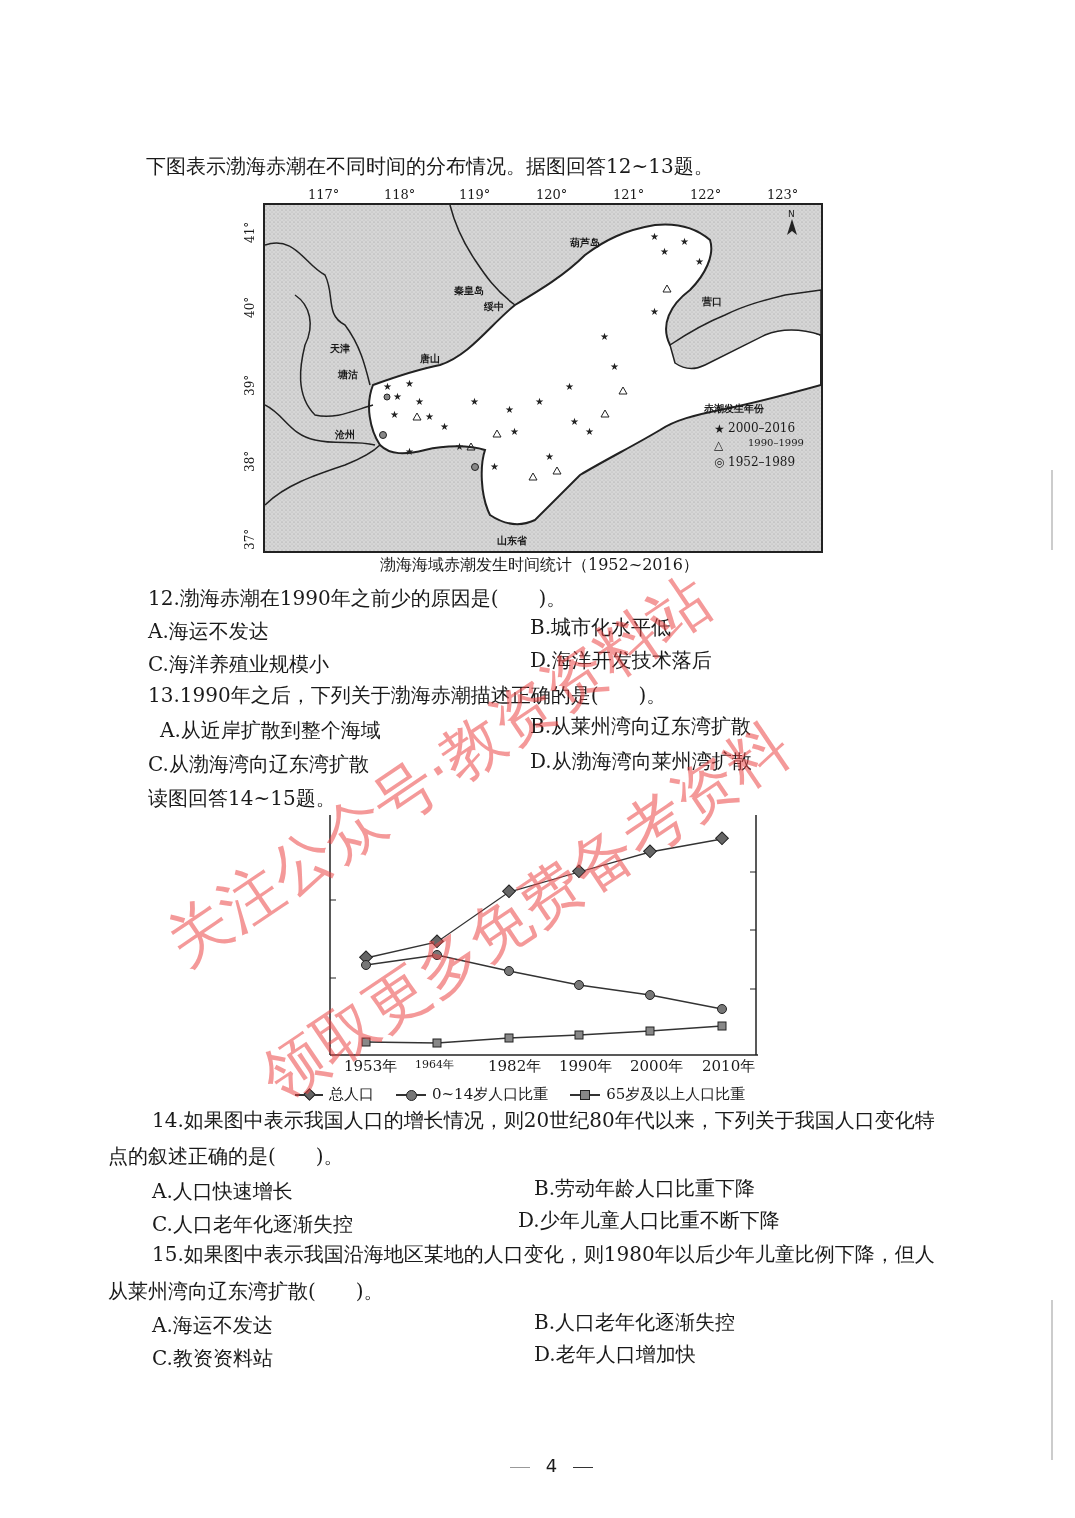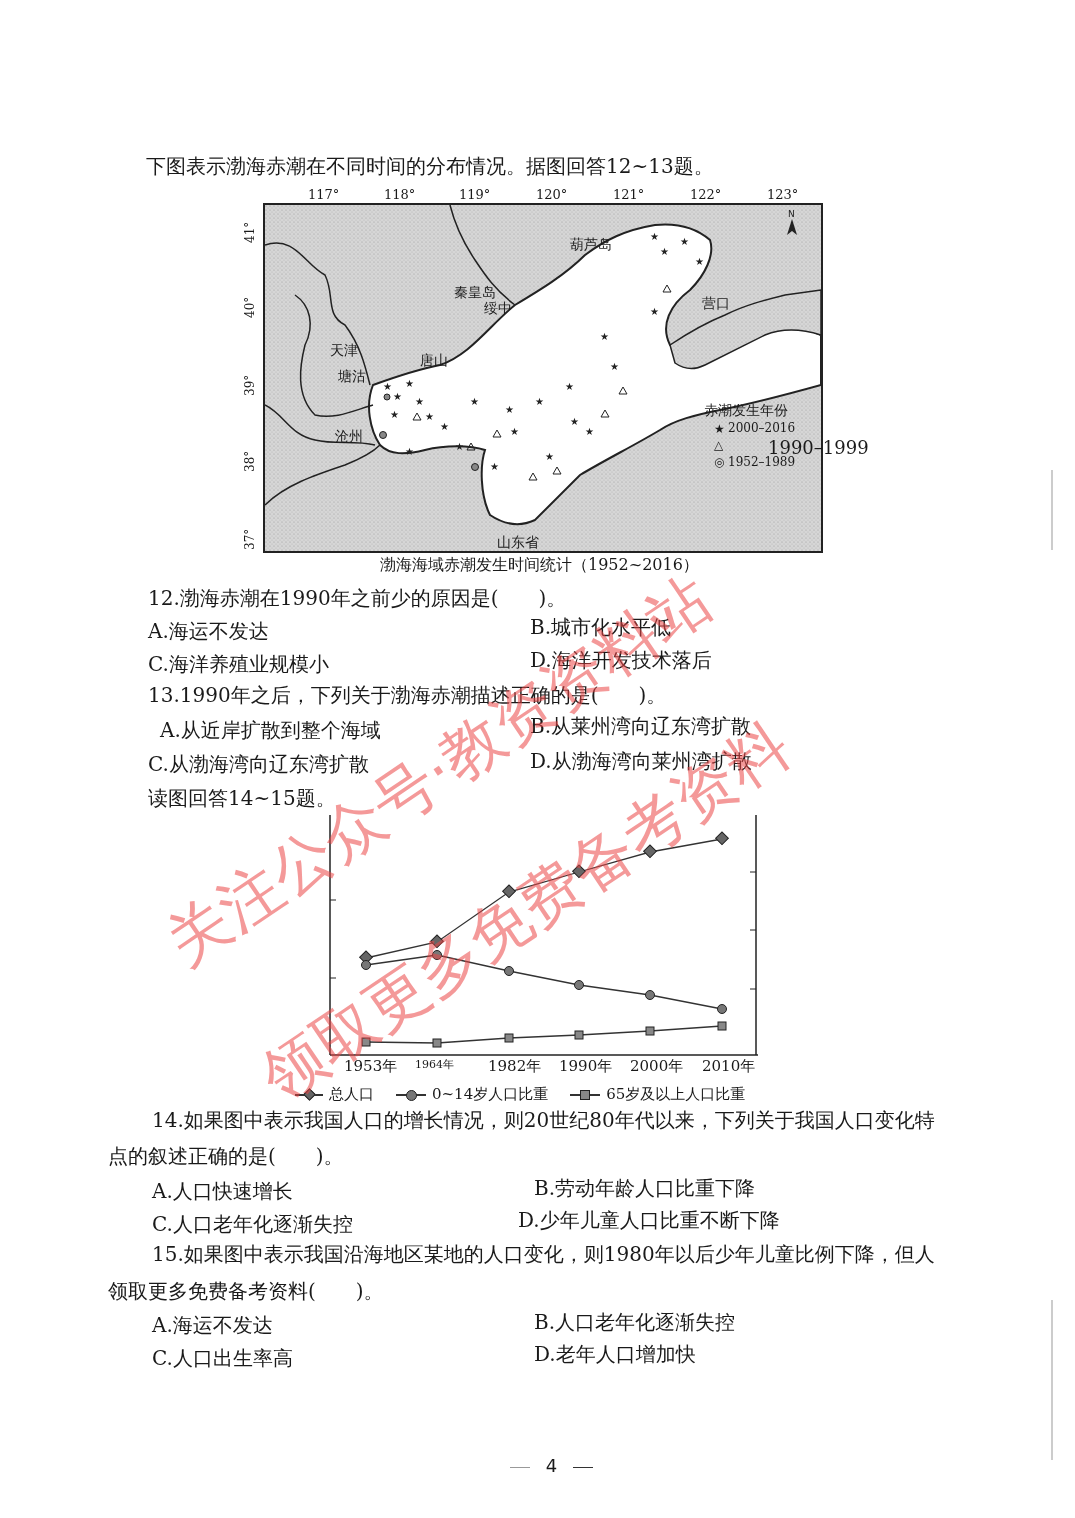--- a/index.html
+++ b/index.html
@@ -1,20 +1,20 @@
 <!DOCTYPE html>
 <html><head>
 <meta charset="utf-8">
 <style>
   html,body{margin:0;padding:0;background:#fff;}
   body{width:1075px;height:1518px;position:relative;overflow:hidden;
        font-family:"DejaVu Serif","Liberation Serif",serif;color:#1a1a1a;}
   .abs{position:absolute;}
   .txt{font-size:20px;white-space:nowrap;line-height:1;}
-  .small{font-size:14px;}
+  .small{font-size:10px;font-weight:bold;}
   .map{left:263px;top:203px;width:556px;height:346px;border:2px solid #222;
        background:#d9d9d9;overflow:hidden;}
   .map svg{display:block;}
   .lon{top:187px;font-size:13px;}
   .lat{left:243px;font-size:12px;transform:rotate(-90deg);transform-origin:left top;}
   .watermark{position:absolute;color:rgba(235,70,70,0.55);font-family:"DejaVu Sans",sans-serif;
              font-size:62px;white-space:nowrap;transform-origin:left top;pointer-events:none;}
   .chart{left:328px;top:815px;}
   .legend{left:295px;top:1085px;font-size:15px;}
   .pageno{left:510px;top:1455px;font-size:18px;font-family:"DejaVu Sans",sans-serif;}
@@ -122,21 +122,21 @@
   <span class="abs small" style="left:420px;top:352px">唐山</span>
   <span class="abs small" style="left:335px;top:428px">沧州</span>
   <span class="abs small" style="left:497px;top:534px">山东省</span>
 </div>
 
 <div>
   <span class="abs small" style="left:704px;top:402px">赤潮发生年份</span>
   <span class="abs" style="left:714px;top:422px;font-size:12px">★</span>
   <span class="abs" style="left:728px;top:421px;font-size:12px">2000–2016</span>
   <span class="abs" style="left:714px;top:438px;font-size:12px">△</span>
-  <span class="abs" style="left:768px;top:437px;font-size:18px">1990–1999</span>
+  <span class="abs" style="left:748px;top:437px;font-size:10px">1990–1999</span>
   <span class="abs" style="left:714px;top:455px;font-size:12px">◎</span>
   <span class="abs" style="left:728px;top:455px;font-size:12px">1952–1989</span>
 </div>
 
 <div class="abs" style="left:380px;top:555px;font-size:16px">渤海海域赤潮发生时间统计（1952~2016）</div>
 
 <div class="abs txt" style="left:148px;top:588px">12.渤海赤潮在1990年之前少的原因是(　　)。</div>
 <div class="abs txt" style="left:148px;top:621px">A.海运不发达</div>
 <div class="abs txt" style="left:530px;top:617px">B.城市化水平低</div>
 <div class="abs txt" style="left:148px;top:654px">C.海洋养殖业规模小</div>
@@ -222,24 +222,24 @@
 </div>
 
 <div class="abs txt" style="left:152px;top:1110px">14.如果图中表示我国人口的增长情况，则20世纪80年代以来，下列关于我国人口变化特</div>
 <div class="abs txt" style="left:108px;top:1146px">点的叙述正确的是(　　)。</div>
 <div class="abs txt" style="left:152px;top:1181px">A.人口快速增长</div>
 <div class="abs txt" style="left:534px;top:1178px">B.劳动年龄人口比重下降</div>
 <div class="abs txt" style="left:152px;top:1214px">C.人口老年化逐渐失控</div>
 <div class="abs txt" style="left:518px;top:1210px">D.少年儿童人口比重不断下降</div>
 
 <div class="abs txt" style="left:152px;top:1244px">15.如果图中表示我国沿海地区某地的人口变化，则1980年以后少年儿童比例下降，但人</div>
-<div class="abs txt" style="left:108px;top:1281px">领取更多免费备考资料(　　)。</div>
+<div class="abs txt" style="left:108px;top:1281px">从莱州湾向辽东湾扩散(　　)。</div>
 <div class="abs txt" style="left:152px;top:1315px">A.海运不发达</div>
 <div class="abs txt" style="left:534px;top:1312px">B.人口老年化逐渐失控</div>
-<div class="abs txt" style="left:152px;top:1348px">C.人口出生率高</div>
+<div class="abs txt" style="left:152px;top:1348px">C.教资资料站</div>
 <div class="abs txt" style="left:534px;top:1344px">D.老年人口增加快</div>
 
 <div class="abs pageno">
   <span style="display:inline-block;width:20px;height:1px;background:#999;vertical-align:middle"></span>
   <span style="margin:0 10px">4</span>
   <span style="display:inline-block;width:20px;height:1px;background:#333;vertical-align:middle"></span>
 </div>
 
 <div class="abs edge" style="top:470px;height:80px"></div>
 <div class="abs edge" style="top:1300px;height:160px"></div>

